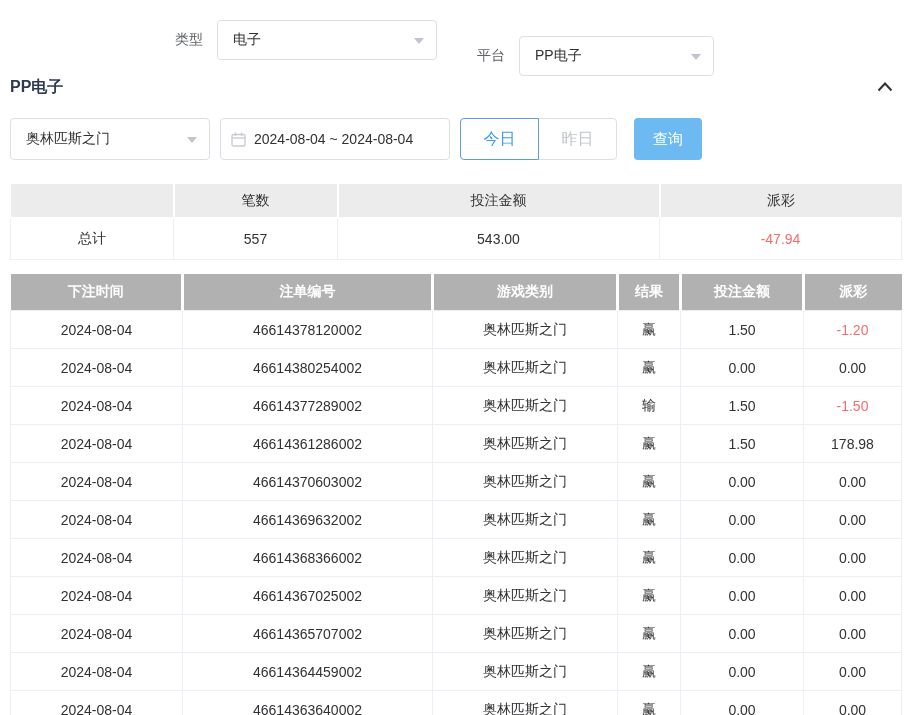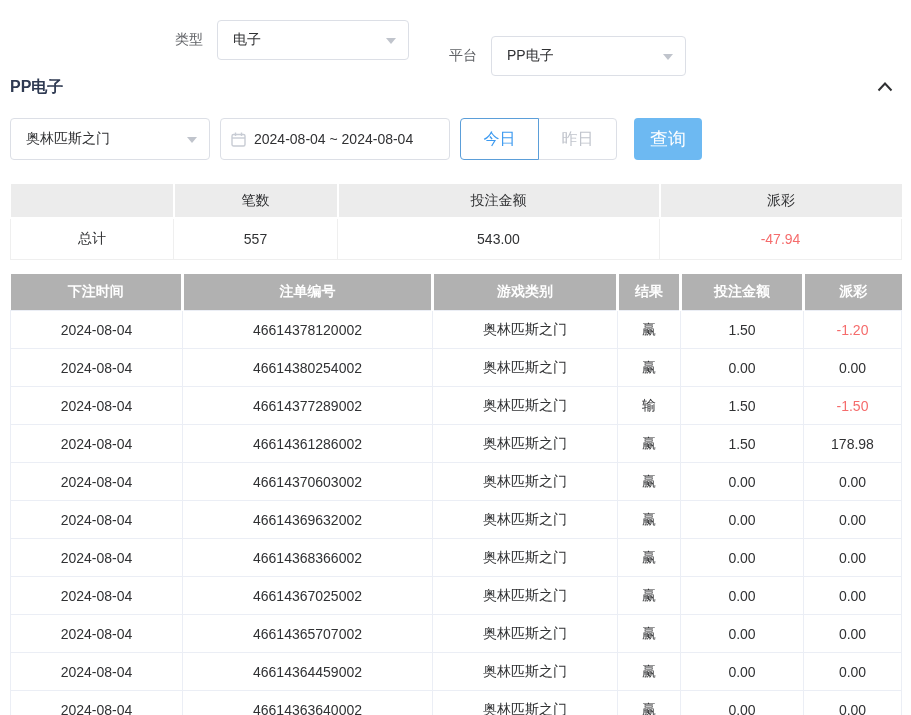--- a/index.html
+++ b/index.html
@@ -18,21 +18,21 @@
   }
   .filter-item { display: flex; align-items: center; }
   .filter-item + .filter-item { margin-left: 40px; margin-top: 32px; }
   .filter-label { color: #606266; margin-right: 14px; white-space: nowrap; }
   .select-box {
     position: relative; height: 40px; background: #fff;
     border: 1px solid #dcdfe6; border-radius: 4px;
     display: flex; align-items: center; padding: 0 30px 0 15px;
     cursor: pointer;
   }
-  .select-box.w198 { width: 192px; }
+  .select-box.w198 { width: 220px; }
   .select-box.w195 { width: 195px; }
   .caret {
     position: absolute; right: 12px; top: 50%; margin-top: -2px;
     width: 0; height: 0;
     border-left: 5px solid transparent; border-right: 5px solid transparent;
     border-top: 6px solid #c0c4cc;
   }
 
   
   .section-header {
@@ -60,21 +60,21 @@
     font-family: inherit;
   }
   .qbtn:first-child { border-radius: 4px 0 0 4px; }
   .qbtn:last-child { border-radius: 0 4px 4px 0; }
   .qbtn + .qbtn { margin-left: -1px; }
   .qbtn.active { border: 1px solid #5b9ed9; color: #3d9af0; position: relative; z-index: 1; }
 
   .search-btn {
     margin-left: 17px; height: 42px; width: 68px;
     background: #6db9f2; color: #fff; border: none; border-radius: 4px;
-    font-size: 18px; cursor: pointer; font-family: inherit;
+    font-size: 15px; cursor: pointer; font-family: inherit;
   }
 
   
   table { border-collapse: collapse; table-layout: fixed; width: 891px; }
   td, th { text-align: center; overflow: hidden; white-space: nowrap; }
 
   .summary-table { margin-top: 24px; }
   .summary-table th {
     background: #ececec; height: 34px; font-weight: 400; color: #303133;
     border-left: 2px solid #fff; border-bottom: 2px solid #fff;

